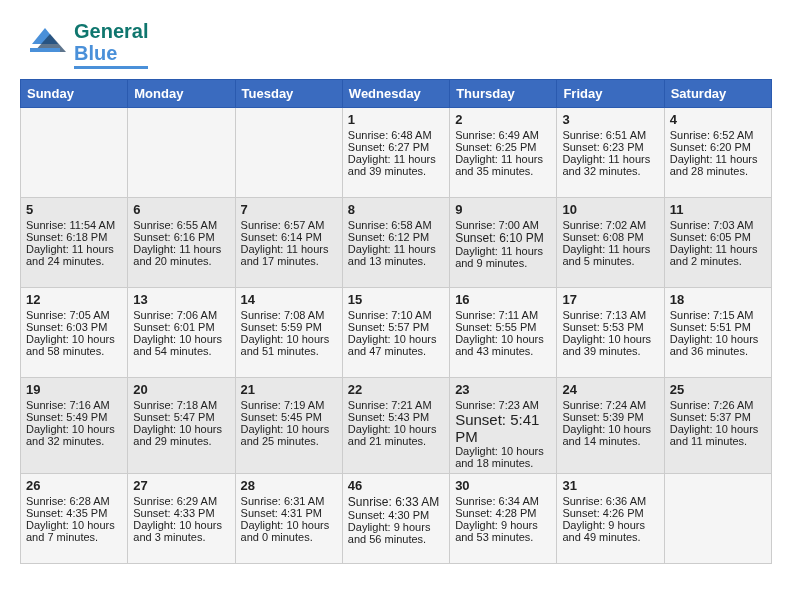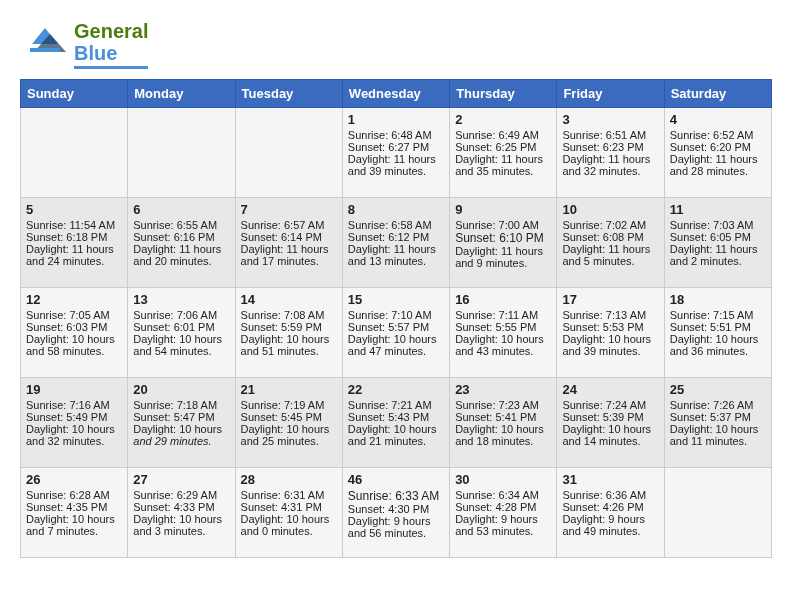--- a/index.html
+++ b/index.html
@@ -82,21 +82,21 @@
 <body>
 
 <div class="header">
   <div class="logo-container">
     <svg width="50" height="42" viewBox="0 0 50 42">
       <polygon points="25,4 38,20 12,20" fill="#4a90d9"></polygon>
       <polygon points="30,10 46,28 14,28" fill="#1a3a5c" opacity="0.7"></polygon>
       <rect x="10" y="24" width="30" height="4" fill="#4a90d9"></rect>
     </svg>
     <div class="logo-words">
-      <span style="font-size:20px;font-weight:bold;color:#4d7c0f;line-height:1.1;">General</span>
+      <span style="font-size:20px;font-weight:bold;color:#0f766e;line-height:1.1;">General</span>
       <span style="font-size:20px;font-weight:bold;color:#4a90d9;line-height:1.1;">Blue</span>
       <div class="logo-underline"></div>
     </div>
   </div>
 </div>
 
 <table>
   <thead>
     <tr>
     <th>Sunday</th>
@@ -250,40 +250,40 @@
           <span style="display: block; font-size: 11px;">Sunrise: 7:16 AM</span>
           <span style="display: block; font-size: 11px;">Sunset: 5:49 PM</span>
           <span style="display: block; font-size: 11px;">Daylight: 10 hours</span>
           <span style="display: block; font-size: 11px;">and 32 minutes.</span>
         </td>
         <td>
           <span class="day-num">20</span>
           <span style="display: block; font-size: 11px;">Sunrise: 7:18 AM</span>
           <span style="display: block; font-size: 11px;">Sunset: 5:47 PM</span>
           <span style="display: block; font-size: 11px;">Daylight: 10 hours</span>
-          <span style="display: block; font-size: 11px; font-style: italic;">and 29 minutes.</span>
+          <span style="display: block; font-size: 11px;">and 29 minutes.</span>
         </td>
         <td>
           <span class="day-num">21</span>
           <span style="display: block; font-size: 11px;">Sunrise: 7:19 AM</span>
           <span style="display: block; font-size: 11px;">Sunset: 5:45 PM</span>
           <span style="display: block; font-size: 11px;">Daylight: 10 hours</span>
           <span style="display: block; font-size: 11px;">and 25 minutes.</span>
         </td>
         <td>
           <span class="day-num">22</span>
           <span style="display: block; font-size: 11px;">Sunrise: 7:21 AM</span>
           <span style="display: block; font-size: 11px;">Sunset: 5:43 PM</span>
           <span style="display: block; font-size: 11px;">Daylight: 10 hours</span>
           <span style="display: block; font-size: 11px;">and 21 minutes.</span>
         </td>
         <td>
           <span class="day-num">23</span>
           <span style="display: block; font-size: 11px;">Sunrise: 7:23 AM</span>
-          <span style="display: block; font-size: 11px;">Sunset: 5:41 PM</span>
+          <span style="display: block; font-size: 15px;">Sunset: 5:41 PM</span>
           <span style="display: block; font-size: 11px;">Daylight: 10 hours</span>
           <span style="display: block; font-size: 11px;">and 18 minutes.</span>
         </td>
         <td>
           <span class="day-num">24</span>
           <span style="display: block; font-size: 11px;">Sunrise: 7:24 AM</span>
           <span style="display: block; font-size: 11px;">Sunset: 5:39 PM</span>
           <span style="display: block; font-size: 11px;">Daylight: 10 hours</span>
           <span style="display: block; font-size: 11px;">and 14 minutes.</span>
         </td>

